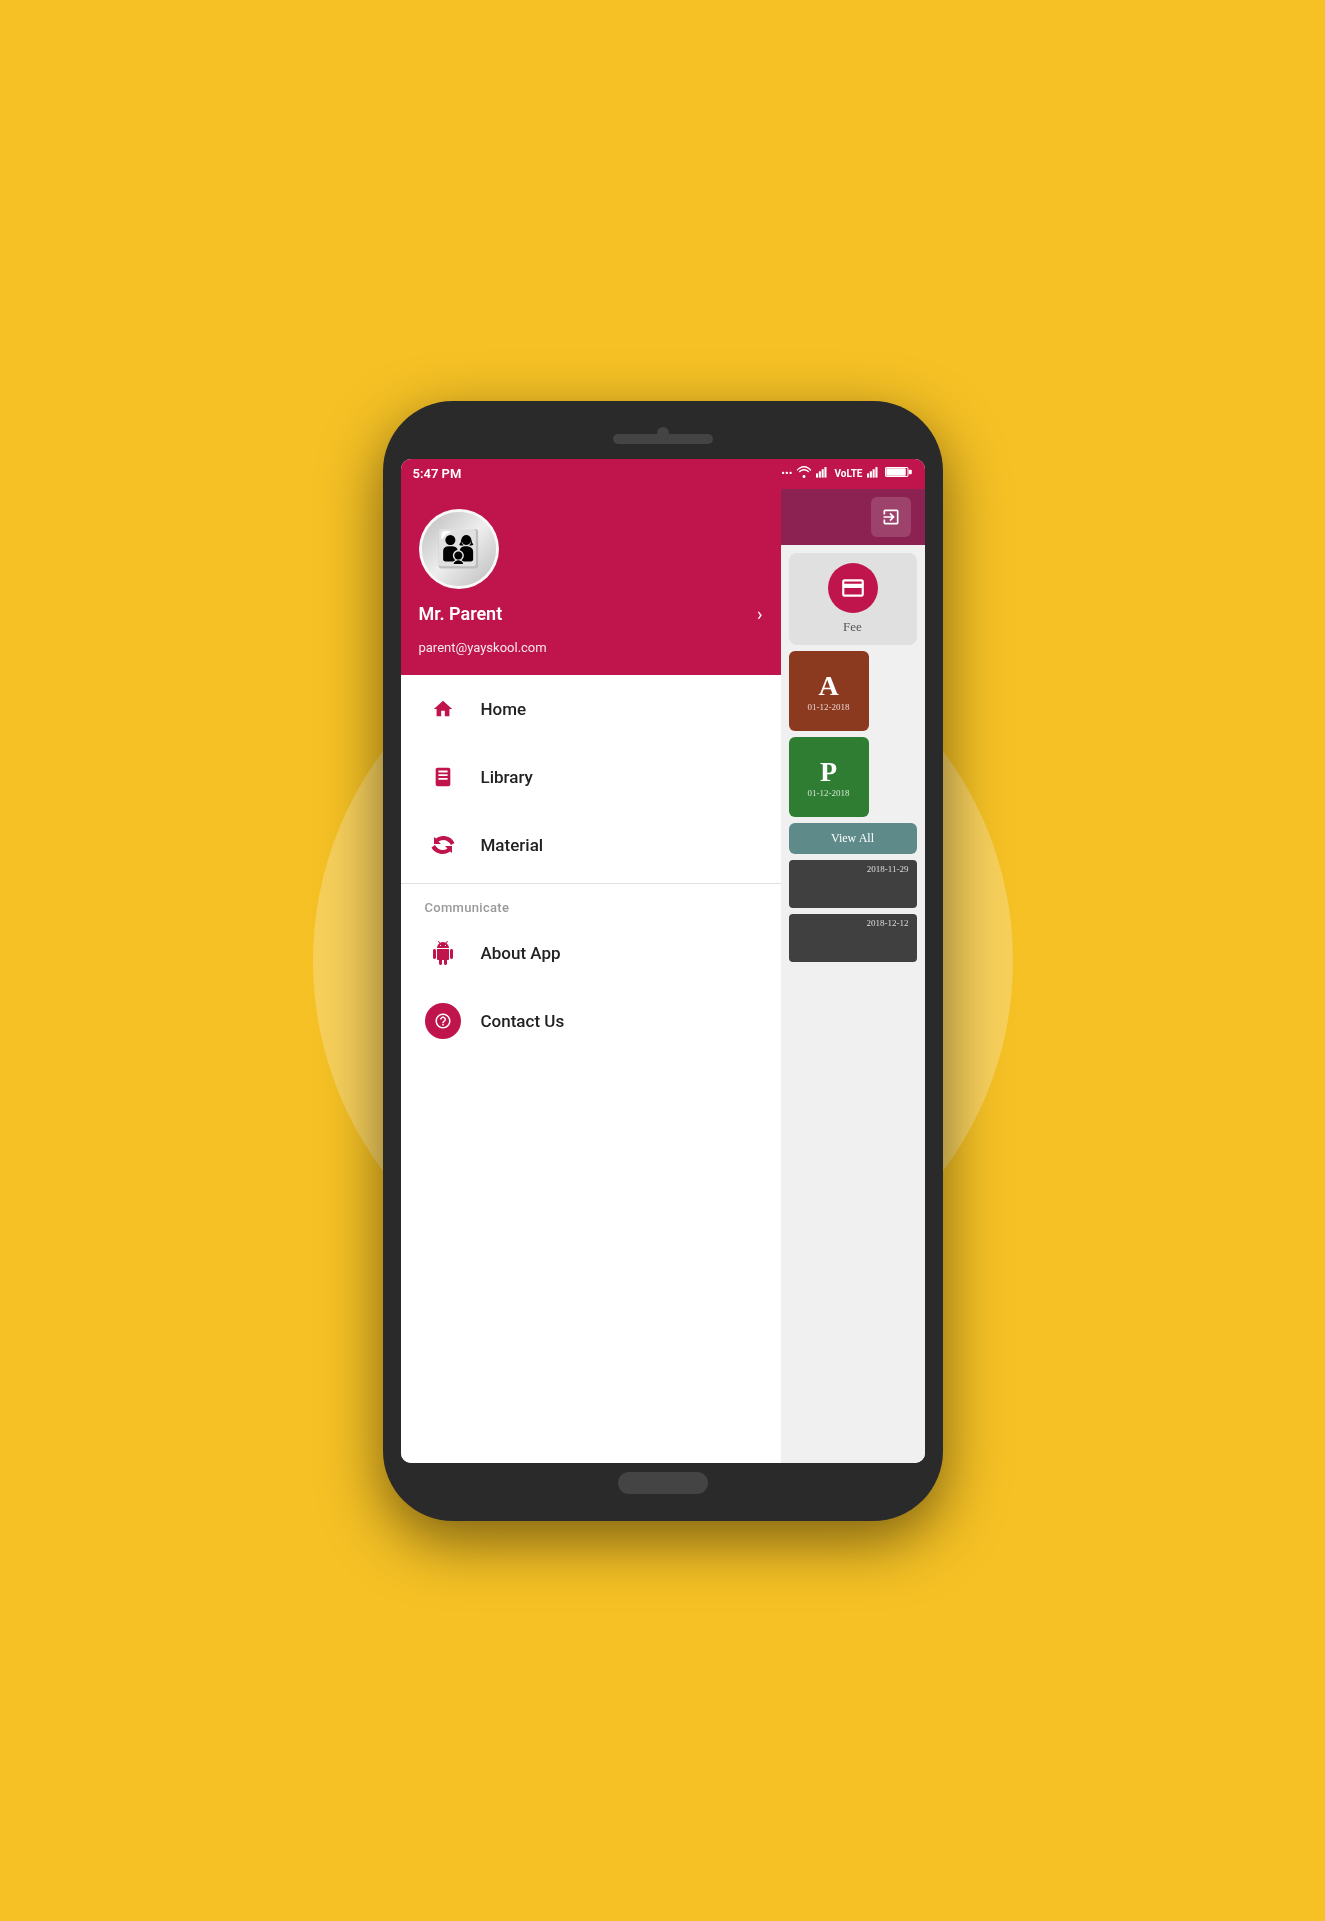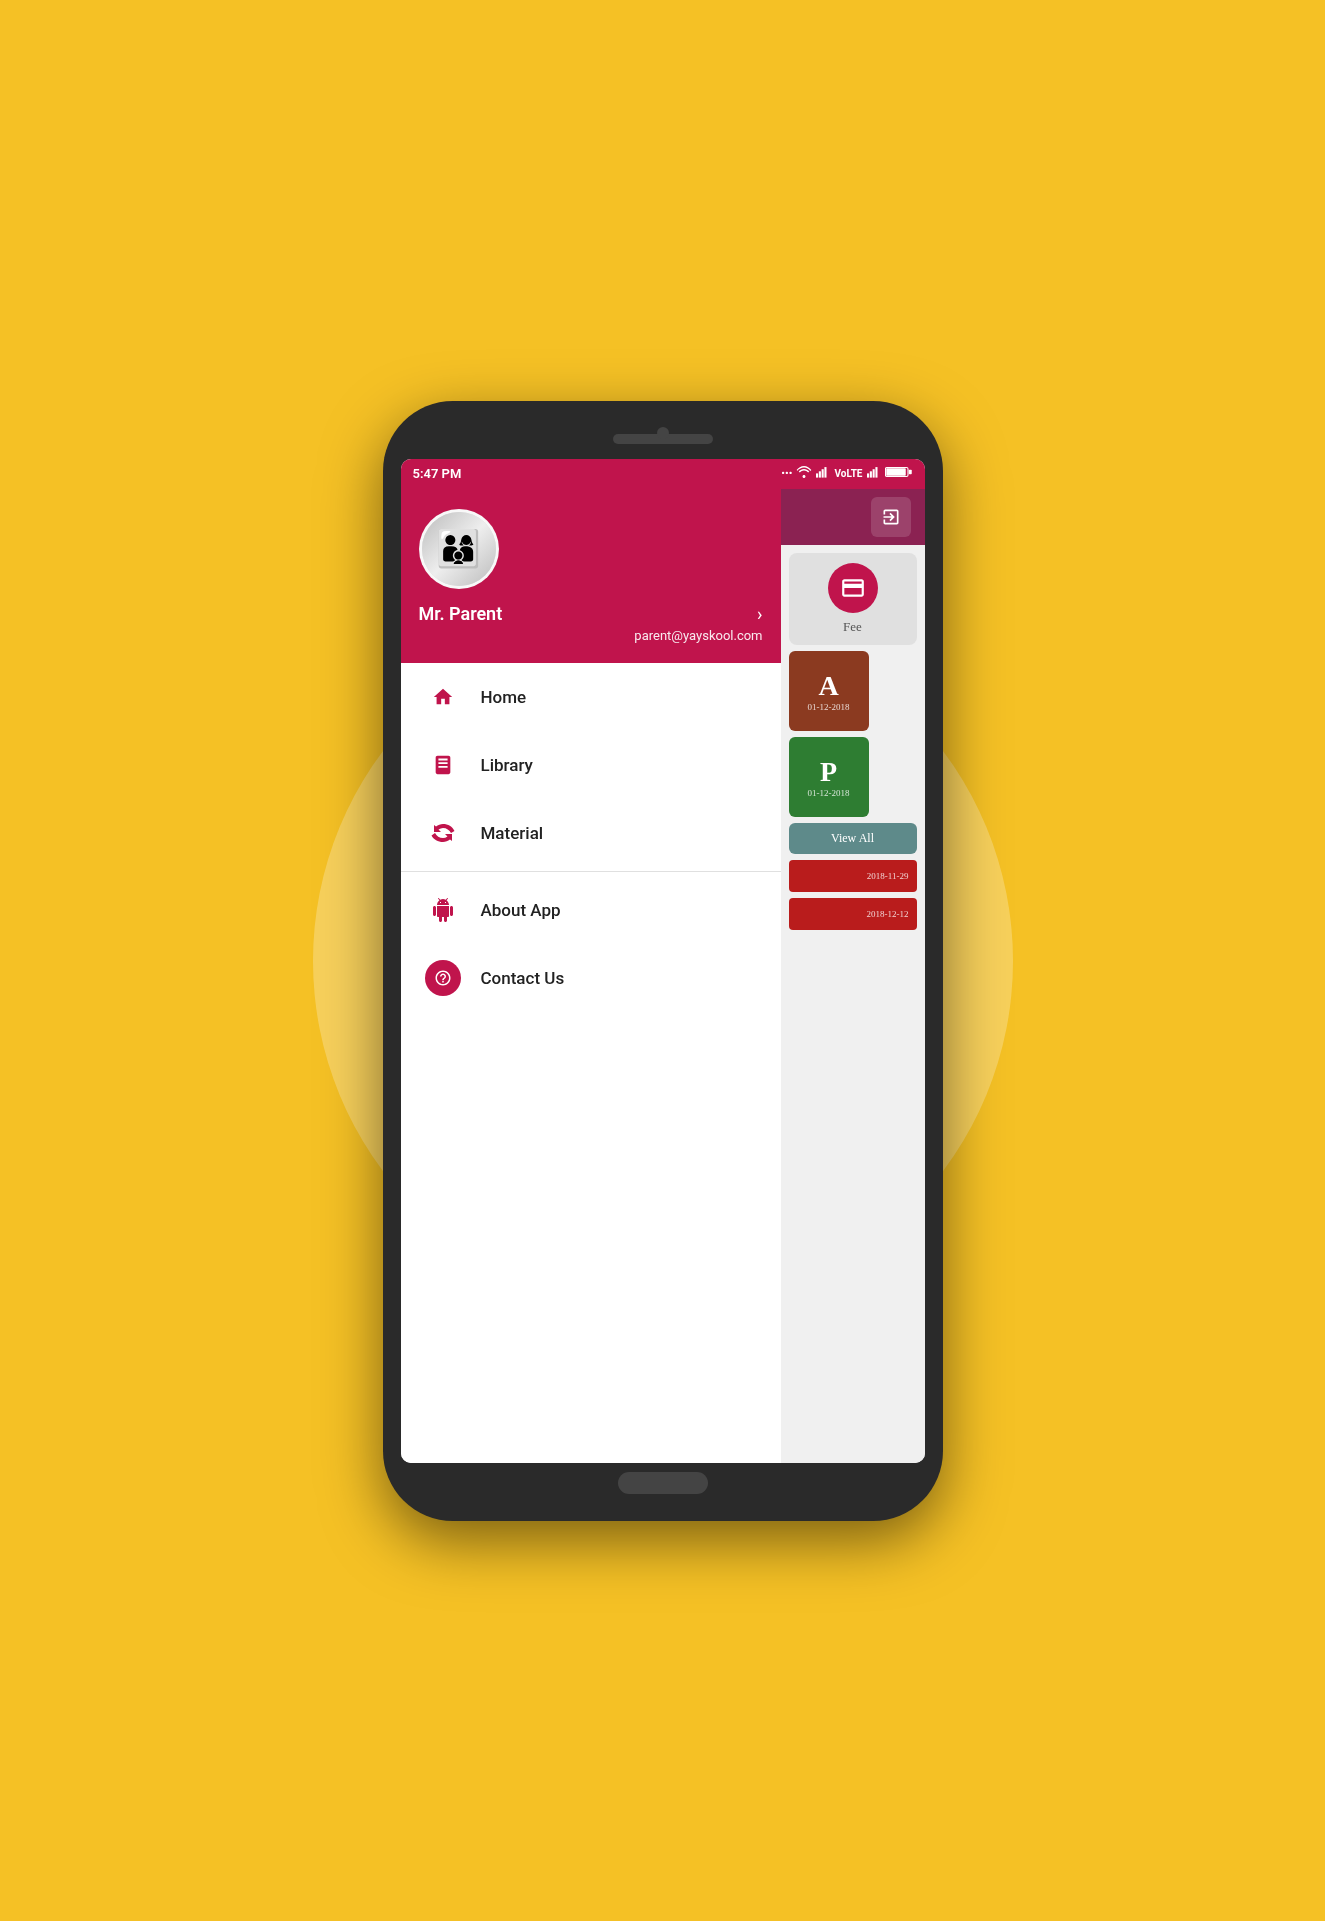--- a/index.html
+++ b/index.html
@@ -171,22 +171,21 @@
     }
 
     .chevron-right {
       color: white;
       font-size: 18px;
     }
 
     .user-email {
       color: rgba(255,255,255,0.9);
       font-size: 13px;
-      margin-top: 4px;
-      text-align: right;
+      margin-top: 16px;
     }
 
     
     .drawer-menu {
       flex: 1;
       overflow-y: auto;
     }
 
     .menu-item {
       display: flex;
@@ -320,26 +319,25 @@
       color: white;
       font-size: 12px;
       padding: 8px 14px;
       border-radius: 6px;
       text-align: center;
       cursor: pointer;
       width: 100%;
     }
 
     .list-card {
-      background: #b91c1c;
+      background: #404040;
       width: 100%;
-      height: 32px;
+      height: 48px;
       border-radius: 4px;
       display: flex;
-      align-items: center;
       padding: 4px 8px;
     }
 
     .list-card-date {
       font-size: 9px;
       color: rgba(255,255,255,0.8);
       margin-left: auto;
     }
 
     
@@ -479,20 +477,21 @@
                 <svg width="24" height="24" viewBox="0 0 24 24" fill="#c0144c">
                   <path d="M12 3C9.5 3 7 4 5 5.5L3 4v7h7L7.5 8.5C9 7.5 10.5 7 12 7c3.5 0 6.5 2 8 5l3.5-2C21.5 5.5 17 3 12 3z"></path>
                   <path d="M12 21c2.5 0 5-1 7-2.5l2 1.5v-7h-7l2.5 2.5C15 16.5 13.5 17 12 17c-3.5 0-6.5-2-8-5L.5 14.5C2.5 18.5 7 21 12 21z"></path>
                 </svg>
               </div>
               <span class="menu-label">Material</span>
             </div>
 
             <hr class="section-divider">
 
+            <div class="section-title">Communicate</div>
 
 
 
             <div class="menu-item">
               <div class="icon-plain">
                 <svg width="24" height="24" viewBox="0 0 24 24" fill="#c0144c">
                   <path d="M6 18c0 .55.45 1 1 1h1v3.5c0 .83.67 1.5 1.5 1.5s1.5-.67 1.5-1.5V19h2v3.5c0 .83.67 1.5 1.5 1.5s1.5-.67 1.5-1.5V19h1c.55 0 1-.45 1-1V8H6v10zM3.5 8C2.67 8 2 8.67 2 9.5v7c0 .83.67 1.5 1.5 1.5S5 17.33 5 16.5v-7C5 8.67 4.33 8 3.5 8zm17 0c-.83 0-1.5.67-1.5 1.5v7c0 .83.67 1.5 1.5 1.5s1.5-.67 1.5-1.5v-7c0-.83-.67-1.5-1.5-1.5zm-4.97-5.84l1.3-1.3c.2-.2.2-.51 0-.71-.2-.2-.51-.2-.71 0l-1.48 1.48C13.85 1.23 12.95 1 12 1c-.96 0-1.86.23-2.66.63L7.85.15c-.2-.2-.51-.2-.71 0-.2.2-.2.51 0 .71l1.31 1.31C7.08 3.34 6 5.05 6 7h12c0-1.95-1.08-3.66-2.47-4.84zM10 5H9V4h1v1zm5 0h-1V4h1v1z"></path>
                 </svg>
               </div>
               <span class="menu-label">About App</span>

